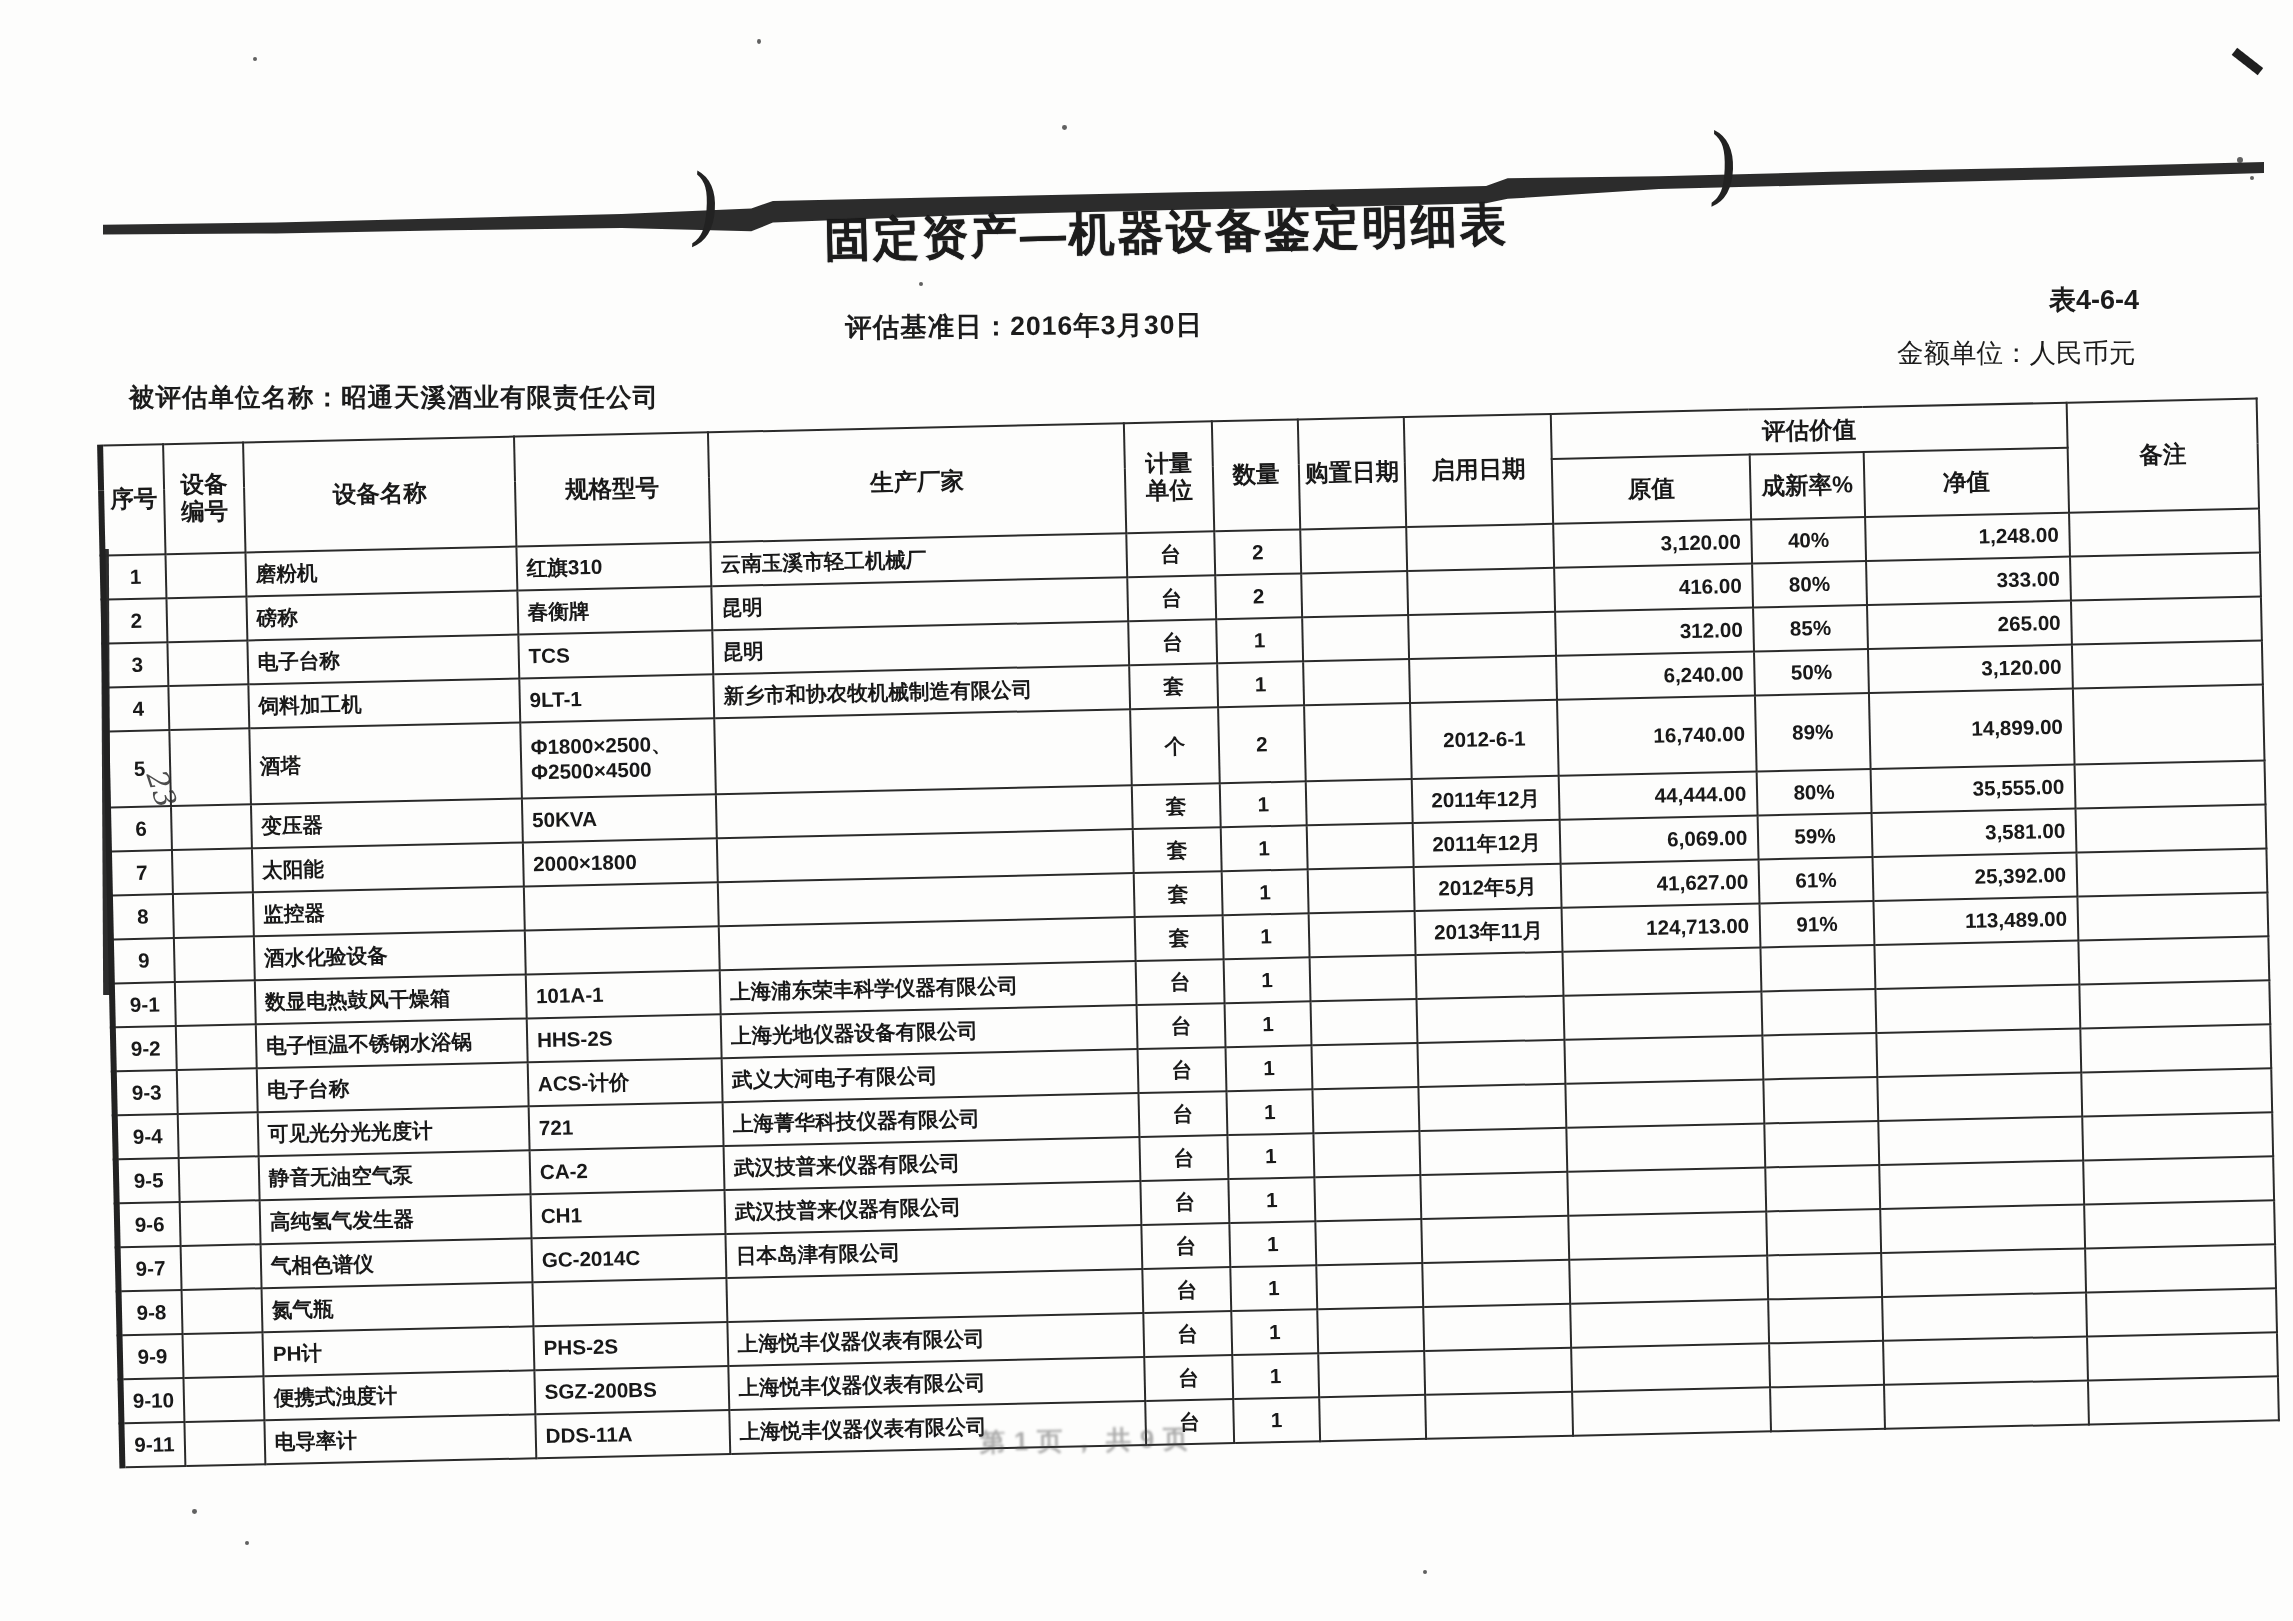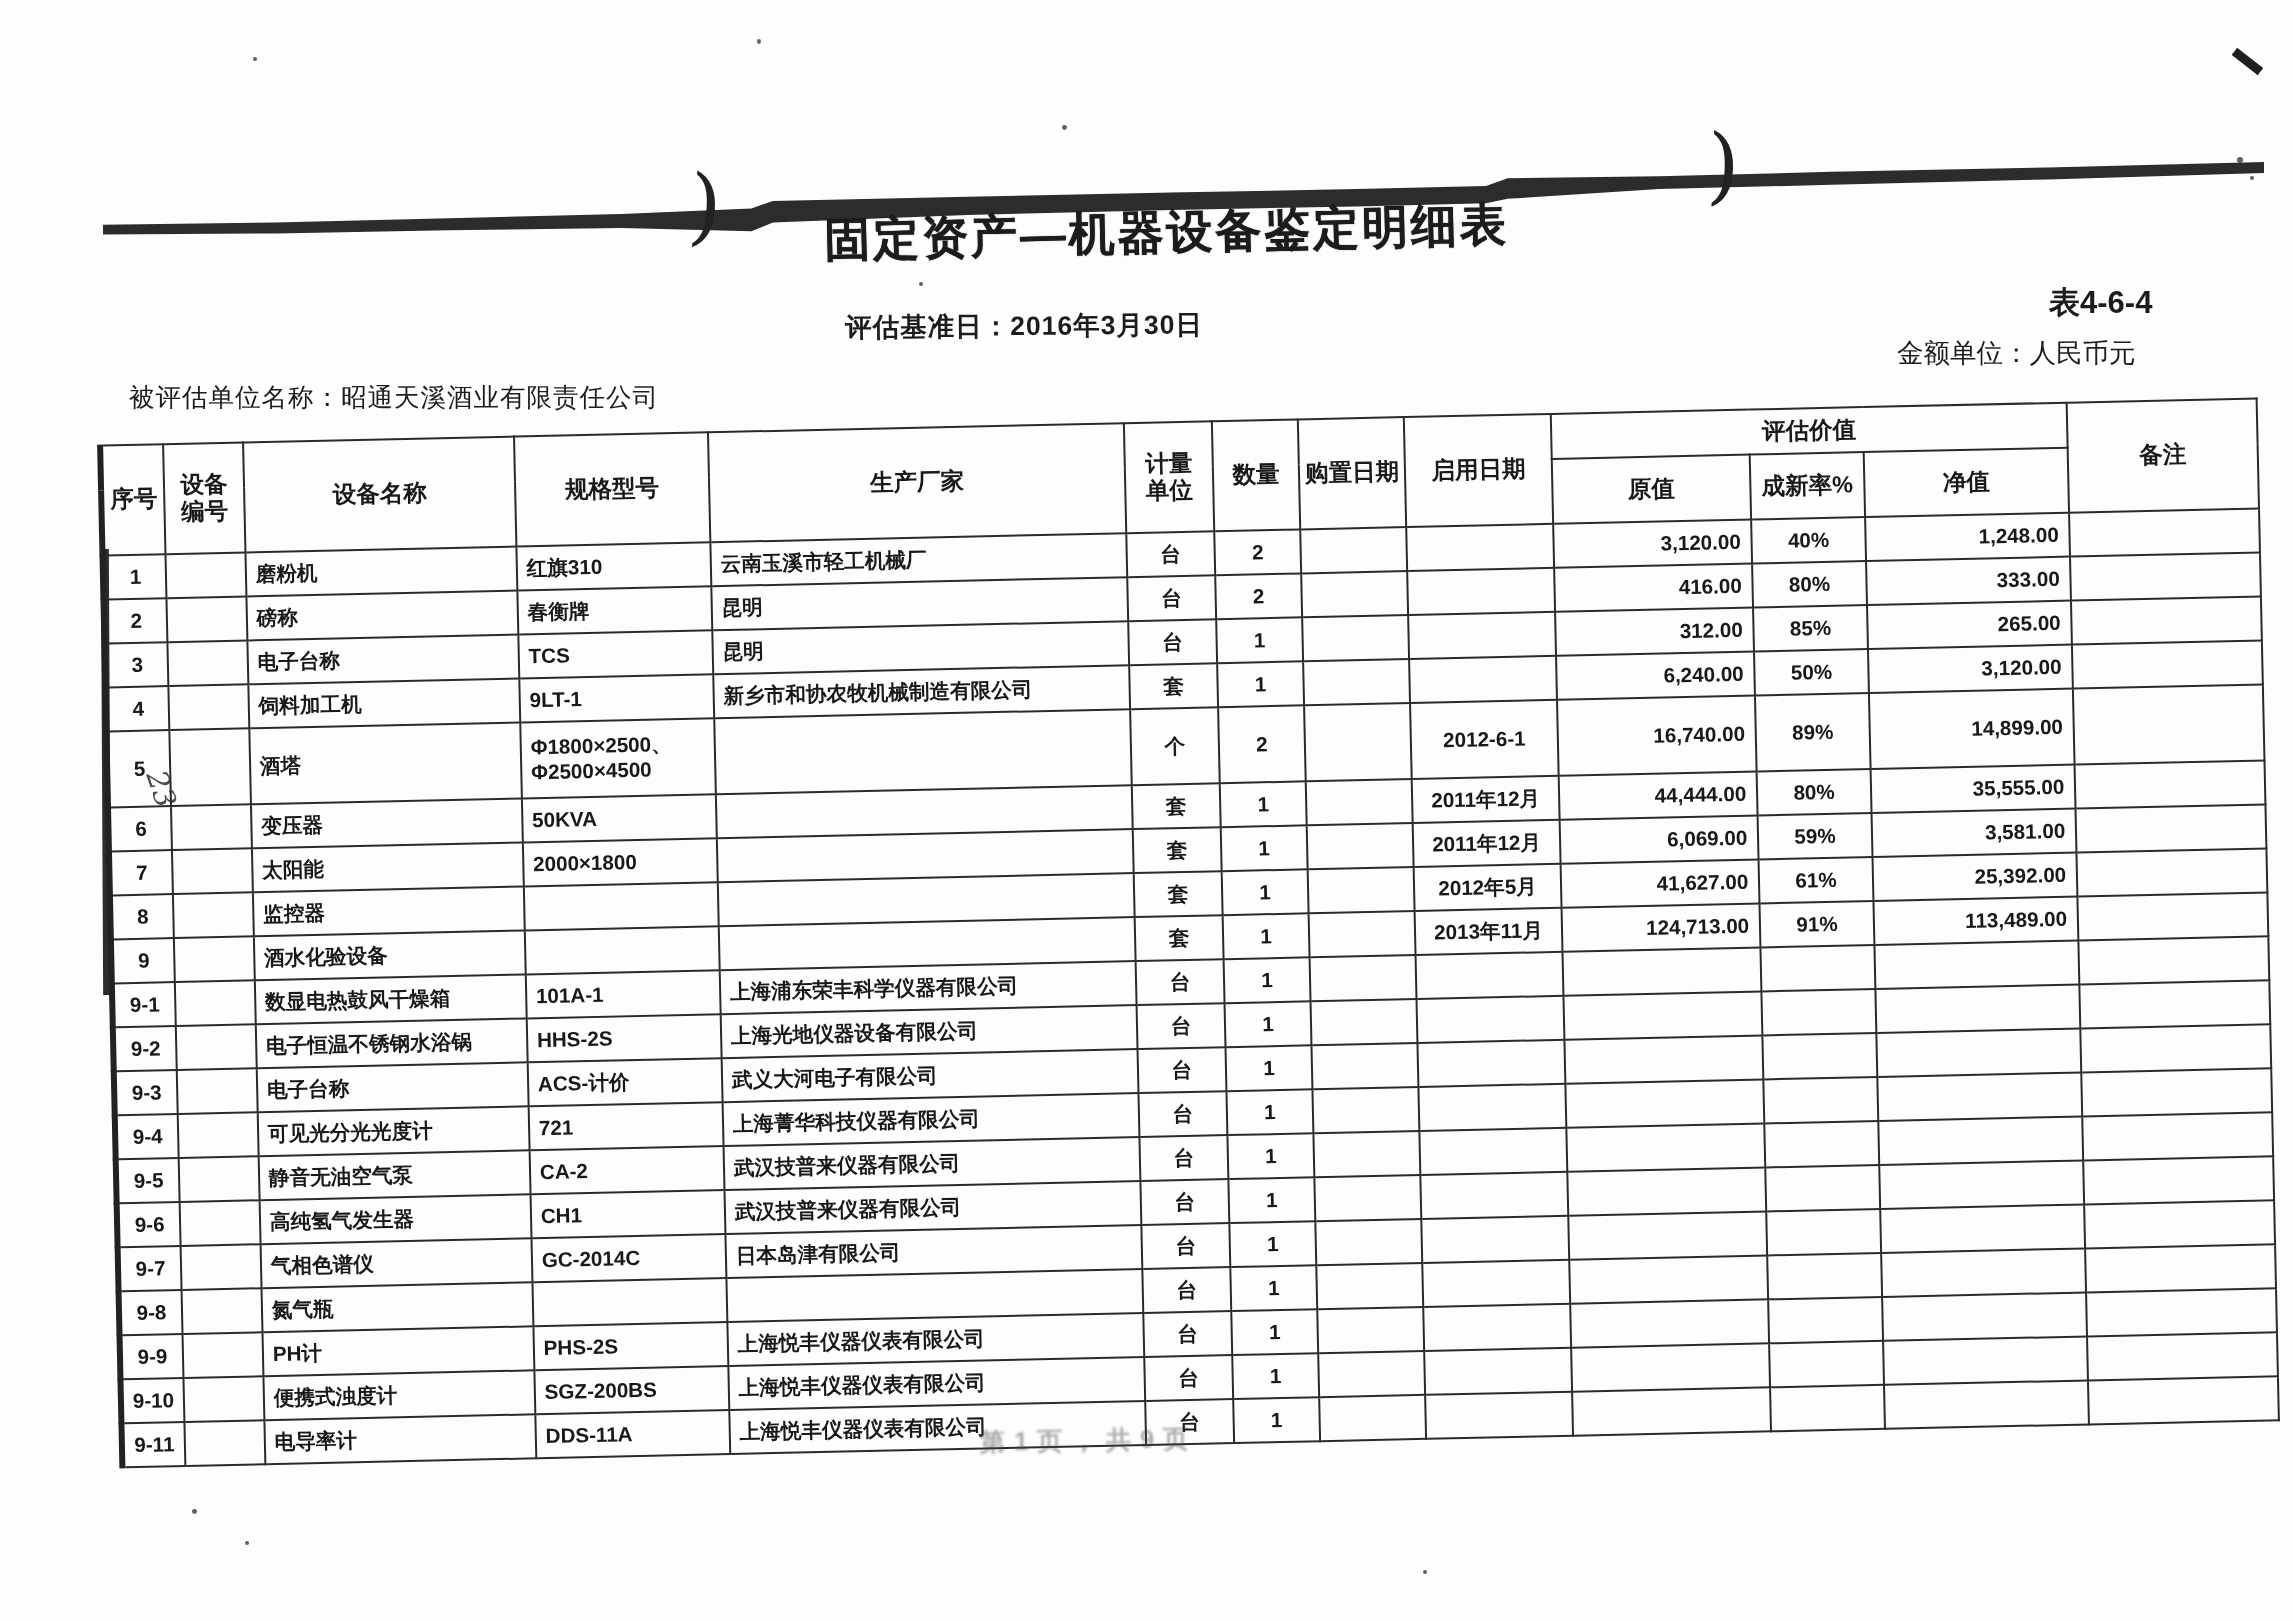--- a/index.html
+++ b/index.html
@@ -24,23 +24,23 @@
     position:absolute;left:686px;top:202px;width:961px;
     text-align:center;font-size:46px;font-weight:900;letter-spacing:2.9px;
     transform:rotate(-1.35deg);
     text-shadow:0 0 1px #000;
   }
   .subtitle{
     position:absolute;left:720px;top:308px;width:608px;
     text-align:center;font-size:26.5px;font-weight:700;letter-spacing:1px;
     transform:rotate(-.5deg);
   }
-  .form-code{position:absolute;left:2049px;top:282px;font-size:31px;font-weight:800;}
+  .form-code{position:absolute;left:2049px;top:282px;font-size:27px;font-weight:800;}
   .currency{position:absolute;left:1897px;top:335px;font-size:26.5px;font-weight:400;}
-  .entity{position:absolute;left:129px;top:380px;font-size:25.5px;font-weight:400;letter-spacing:1px;}
+  .entity{position:absolute;left:129px;top:380px;font-size:25.5px;font-weight:700;letter-spacing:1px;}
 
   
   .sheet{position:absolute;left:108px;top:421px;width:2156px;transform:rotate(-1.25deg);}
   table{
     width:2156px;border-collapse:collapse;table-layout:fixed;
     border:2.9px solid #222;border-left-width:6.9px;
   }
   th,td{
     border:2px solid #2a2a2a;border-top-width:2.9px;border-bottom-width:2.9px;
     font-size:20.6px;font-weight:600;text-align:center;color:#191919;

